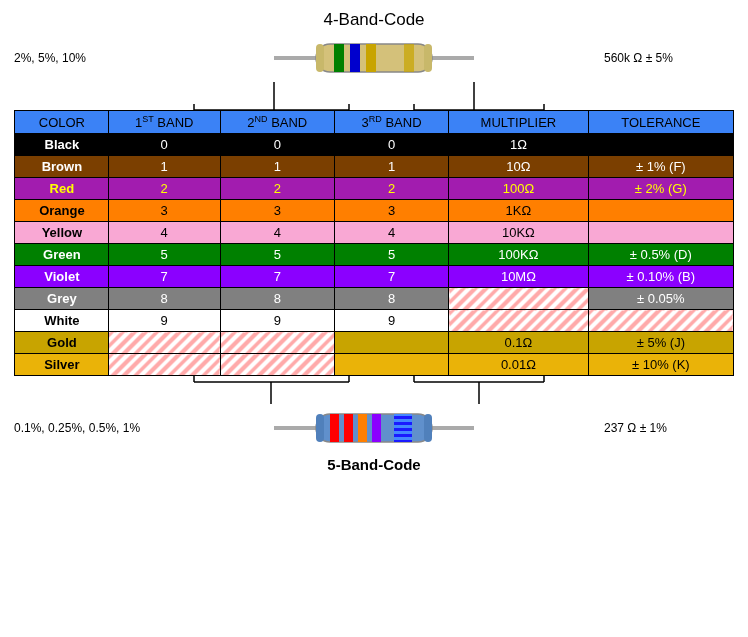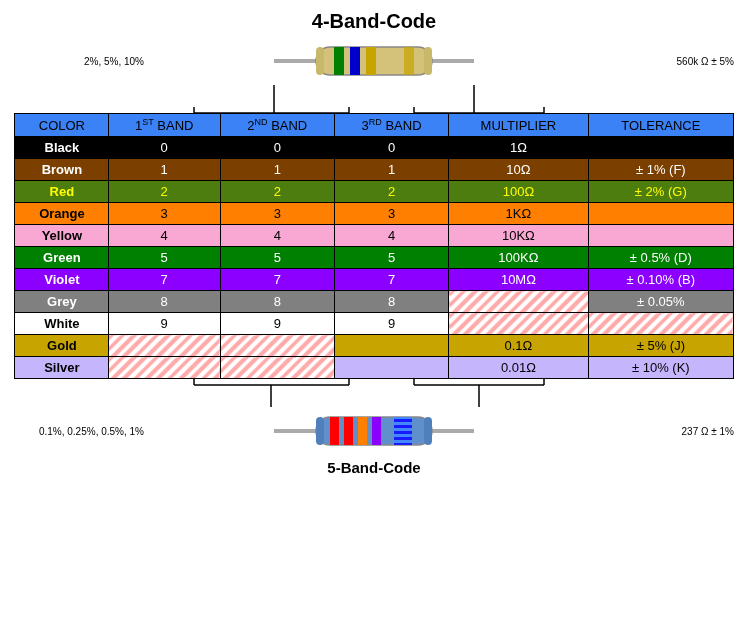--- a/index.html
+++ b/index.html
@@ -10,35 +10,35 @@
       width: 748px;
       min-height: 637px;
       display: flex;
       flex-direction: column;
       align-items: center;
       padding: 10px;
     }
 
     
     .band4-label {
-      font-weight: bold;
-      font-size: 20px;
+      font-weight: normal;
+      font-size: 17px;
       margin-bottom: 4px;
     }
 
     .resistor-row {
       display: flex;
       align-items: center;
       justify-content: space-between;
       width: 720px;
     }
 
     .side-label {
-      font-size: 10px;
-      text-align: right;
+      font-size: 12px;
+      text-align: left;
       width: 130px;
     }
 
     
     .resistor-svg {
       display: block;
     }
 
     
     .color-table {
@@ -58,30 +58,30 @@
       font-size: 13px;
     }
     .color-table th sup {
       font-size: 9px;
     }
     .col-color { text-align: left; padding-left: 6px !important; font-weight: bold; }
 
     
     .row-black   { background: #000; color: #fff; }
     .row-brown   { background: #7B3F00; color: #fff; }
-    .row-red     { background: #4d7c0f; color: #ff0; border-radius: 7px; }
+    .row-red     { background: #a21caf; color: #ff0; border-radius: 7px; }
     .row-orange  { background: #FF7F00; color: #000; }
     .row-yellow  { background: #f9a8d4; color: #000; }
     .row-green   { background: #008000; color: #fff; }
     .row-blue    { background: #0000CD; color: #fff; }
     .row-violet  { background: #8B00FF; color: #fff; }
     .row-grey    { background: #808080; color: #fff; }
     .row-white   { background: #FFFFFF; color: #000; }
     .row-gold    { background: #C8A400; color: #000; padding-left: 23px; }
-    .row-silver  { background: #c4b5fd; color: #000; }
+    .row-silver  { background: #eab308; color: #000; }
 
     
     .hatched {
       background-image: repeating-linear-gradient(
         135deg,
         #ffaaaa 0px,
         #ffaaaa 4px,
         #ffffff 4px,
         #ffffff 8px
       );

